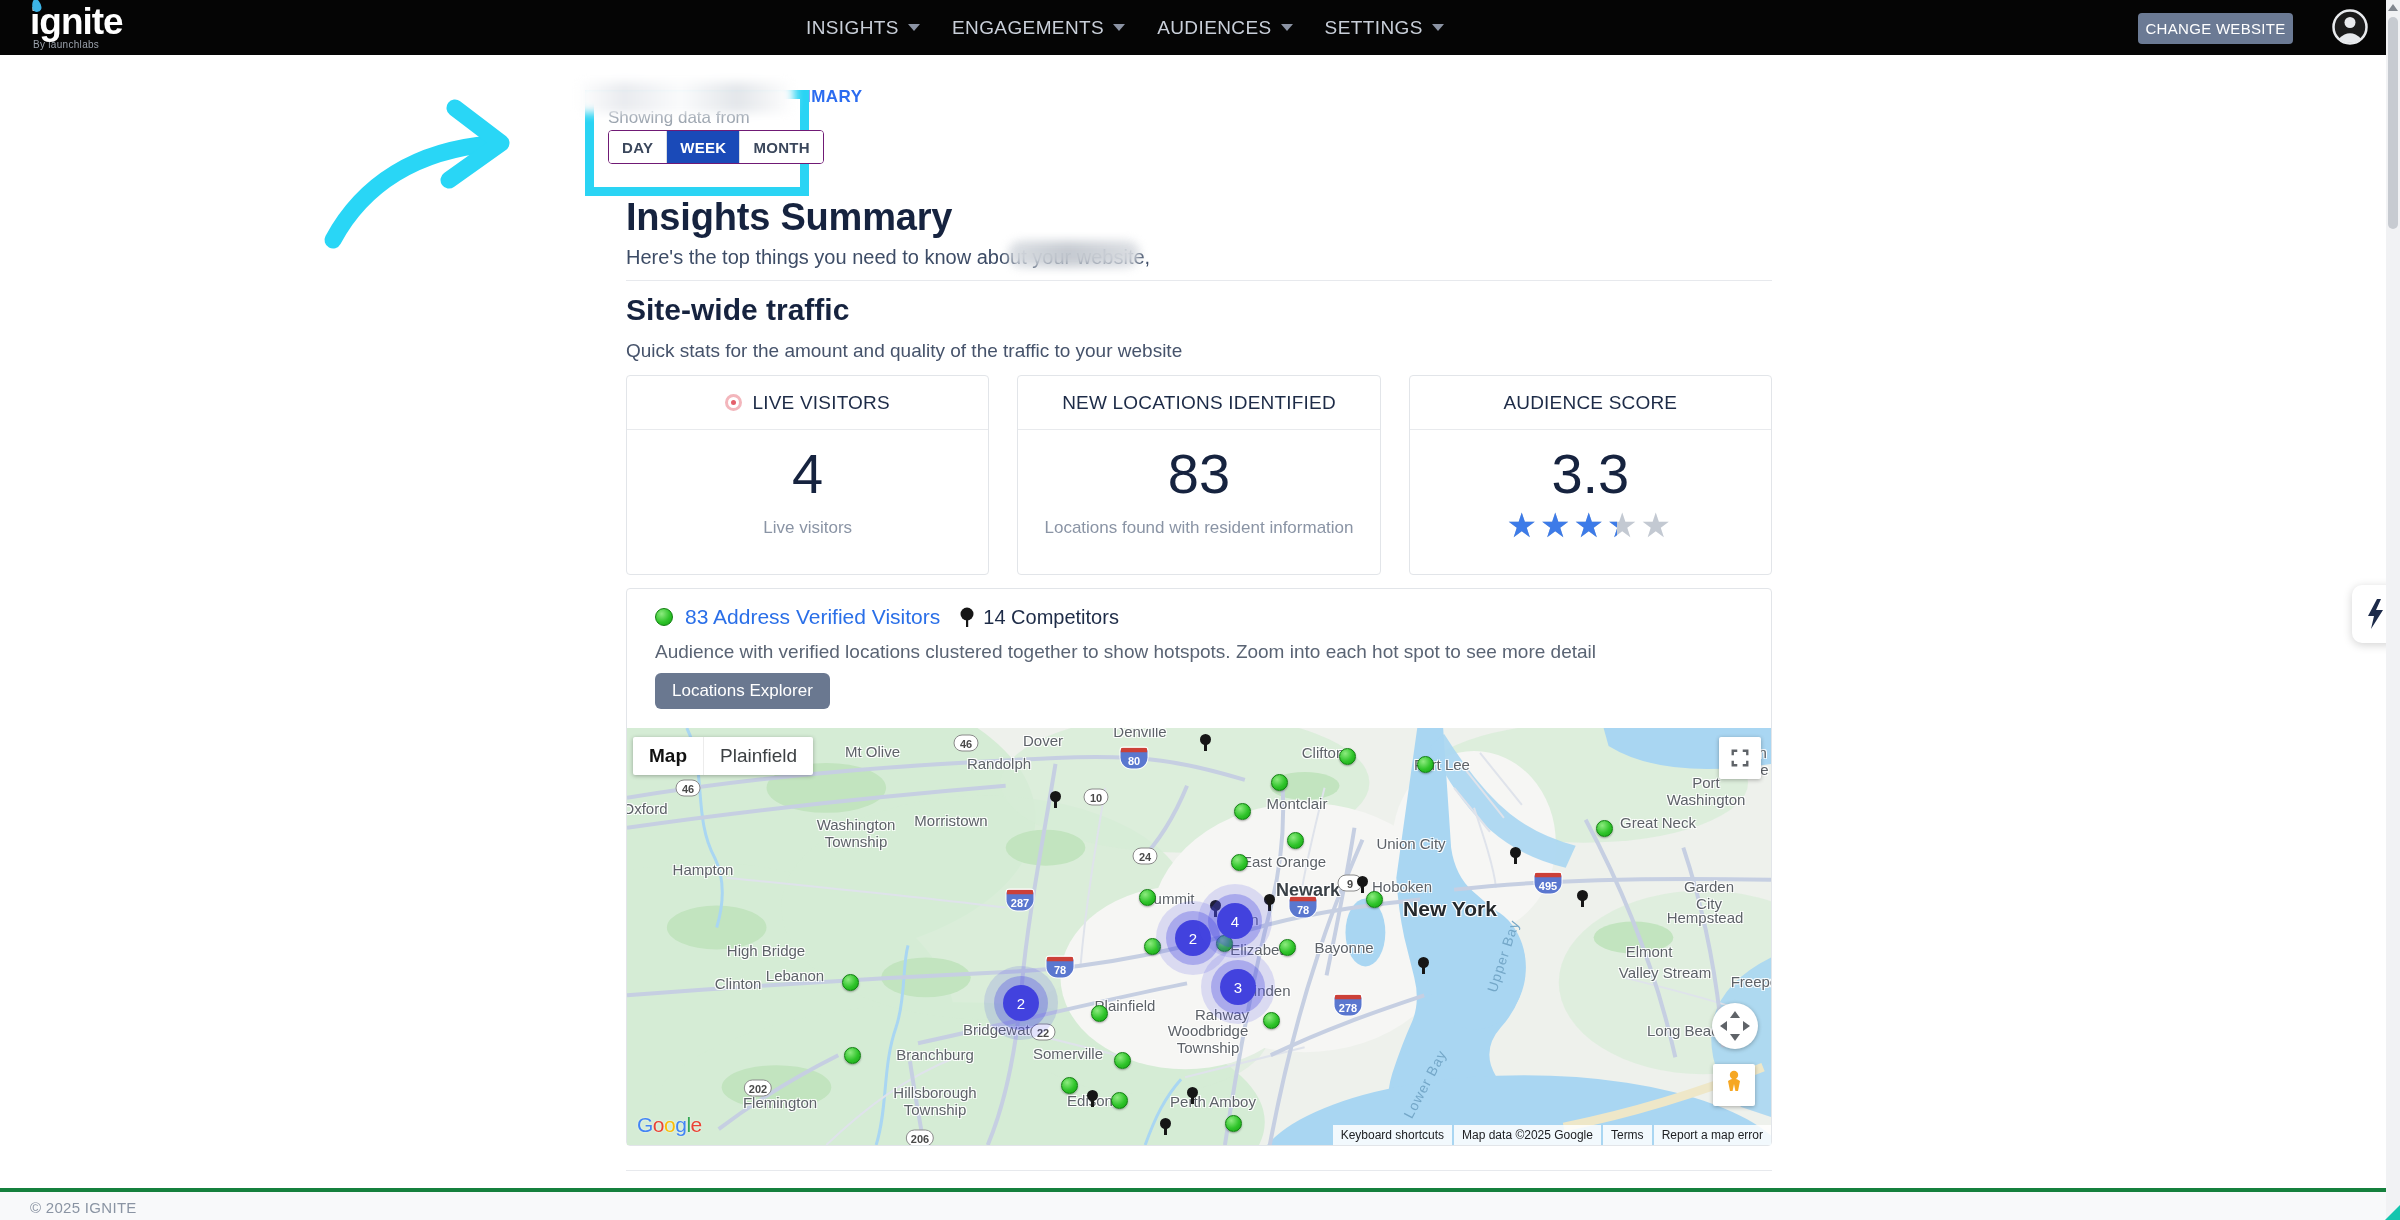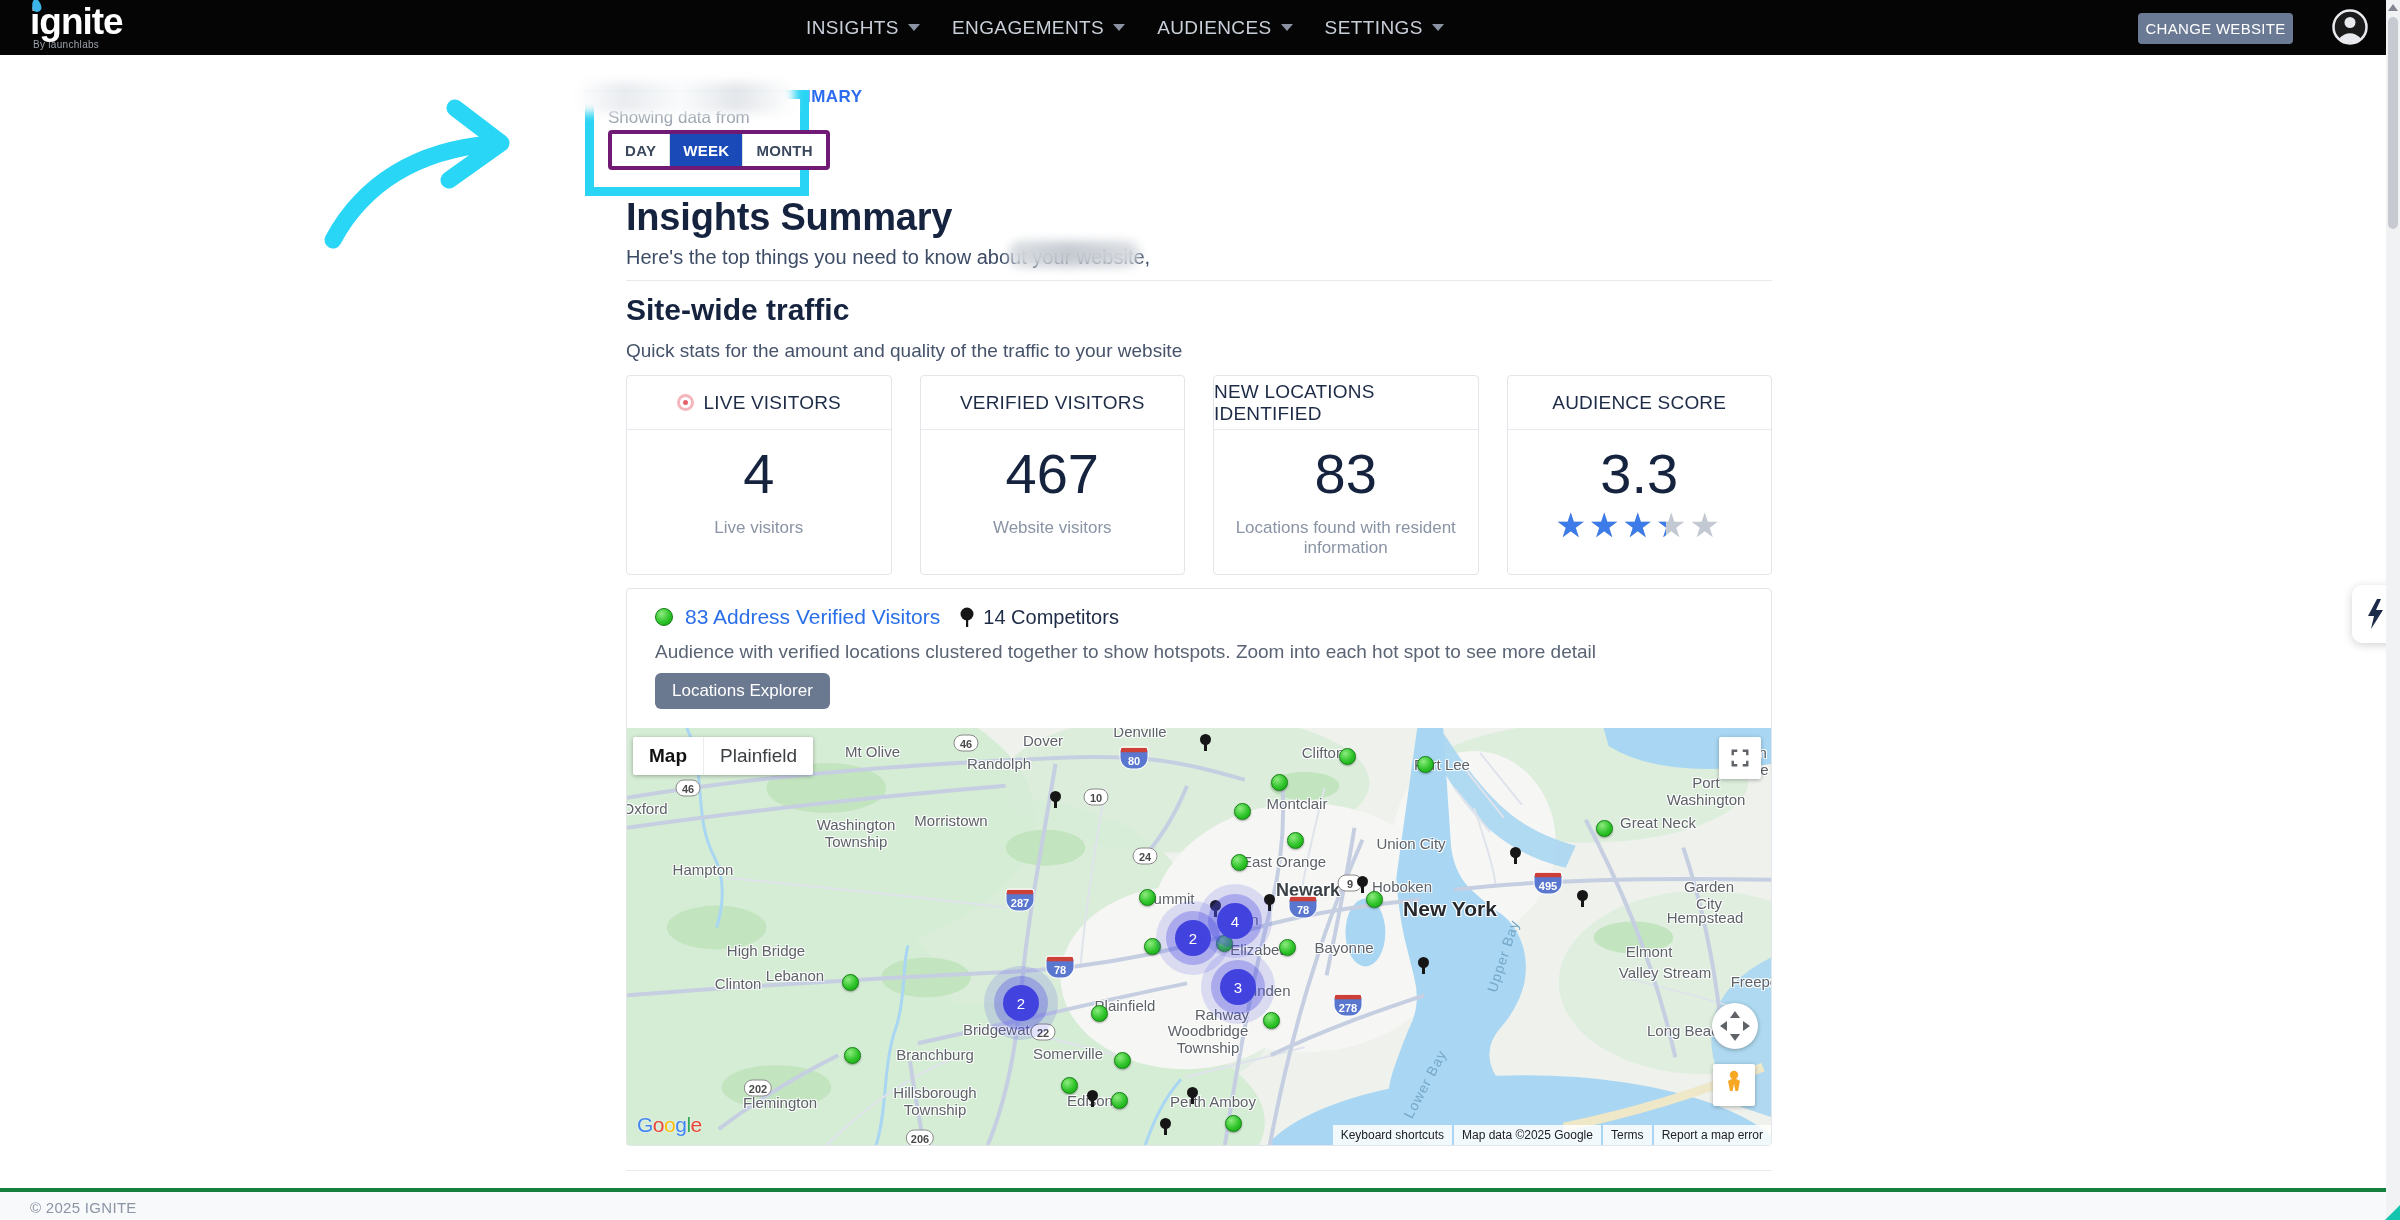--- a/index.html
+++ b/index.html
@@ -28,21 +28,21 @@
   .sb-up { position:absolute; top:4px; left:2px; width:0; height:0;
     border-left:5px solid transparent; border-right:5px solid transparent; border-bottom:7px solid #82878f; }
   .sb-thumb { position:absolute; top:17px; left:2px; width:10px; height:212px; background:#c7cbd1; border-radius:5px; }
   .corner-teal { position:absolute; right:0; bottom:0; width:0; height:0;
     border-left:15px solid transparent; border-bottom:15px solid #13c5ae; z-index:61; }
 
   
   .breadcrumb { position:absolute; left:628px; top:87px; font-size:17px; font-weight:700; color:#2b6cf0; letter-spacing:.5px; z-index:3; cursor:pointer; }
   .hl-box { position:absolute; left:585px; top:90px; width:224px; height:106px; border:9px solid #2ad4f4; background:#fff; z-index:5; }
   .period-label { position:absolute; left:14px; top:9px; font-size:17px; color:#9aa3ae; }
-  .btn-group { position:absolute; left:14px; top:31px; display:inline-flex; border:4px solid #701a75; border-radius:4px; overflow:hidden; background:#fff; }
+  .btn-group { position:absolute; left:14px; top:31px; display:inline-flex; border:1px solid #701a75; border-radius:4px; overflow:hidden; background:#fff; }
   .pbtn { height:32px; padding:0 13px; font-size:15px; font-weight:700; color:#3b475c; background:#fff;
     display:flex; align-items:center; border:none; border-right:1px solid #d9dde2; letter-spacing:.3px; cursor:pointer; font-family:"Liberation Sans",sans-serif; }
   .pbtn:last-child { border-right:none; }
   .pbtn.active { background:#1a4ab8; color:#fff; }
   .redact1 { position:absolute; left:576px; top:82px; width:218px; height:31px; z-index:6; border-radius:6px;
     background:linear-gradient(90deg,#ffffff,#e9ebef 22%,#fafbfc 48%,#e3e6ea 74%,#ffffff); filter:blur(5px); }
   .redact2 { position:absolute; left:1008px; top:241px; width:132px; height:26px; z-index:6; border-radius:13px;
     background:linear-gradient(90deg,#d9dde2,#c3c8cf 45%,#dadde2); filter:blur(5px); opacity:.95; }
   .annot-arrow { position:absolute; left:315px; top:92px; z-index:4; }
 
@@ -192,27 +192,20 @@
 <div class="sec-sub">Quick stats for the amount and quality of the traffic to your website</div>
 
 <div class="cards" id="cards">
     <div class="card">
       <div class="card-h">
         <span class="live-dot"></span>
         <span>LIVE VISITORS</span>
       </div>
       <div class="card-v">4</div>
       <div class="card-c">Live visitors</div>
-    </div>
-    <div class="card">
-      <div class="card-h">
-        <span>VERIFIED VISITORS</span>
-      </div>
-      <div class="card-v">467</div>
-      <div class="card-c">Website visitors</div>
     </div>
     <div class="card">
       <div class="card-h">
         <span>NEW LOCATIONS IDENTIFIED</span>
       </div>
       <div class="card-v">83</div>
       <div class="card-c">Locations found with resident information</div>
     </div>
     <div class="card">
       <div class="card-h">

